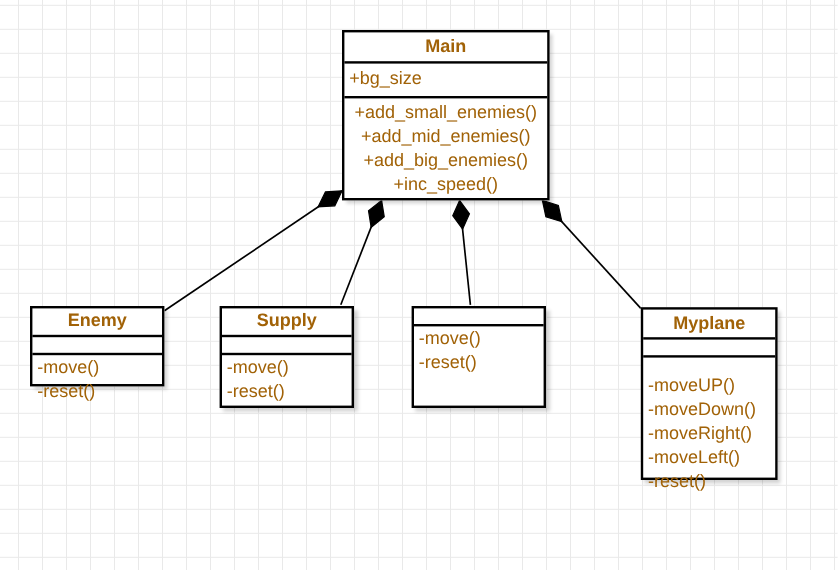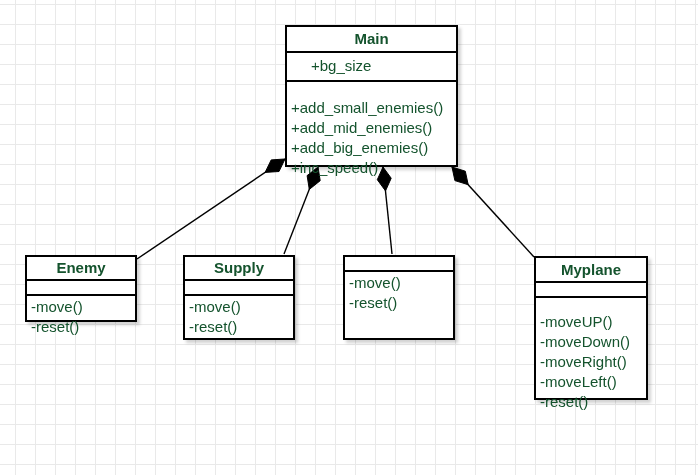--- a/index.html
+++ b/index.html
@@ -18,37 +18,37 @@
     background-position: 0 4px, 15px 0;
   }
   svg.connectors { position: absolute; left: 0; top: 0; z-index: 1; }
   svg.connectors line { stroke: #000000; stroke-width: 1.4; }
   svg.connectors polygon { fill: #000000; stroke: #000000; stroke-width: 1; }
 
   .uml-class {
     position: absolute; z-index: 2; box-sizing: border-box;
     background: #ffffff; border: 2px solid #000000;
     box-shadow: 3px 3px 3px rgba(0,0,0,0.18);
-    color: #14532d; font-size: 15px;
+    color: #a16207; font-size: 15px;
   }
   .uml-title {
     font-weight: bold; text-align: center;
     border-bottom: 2px solid #000000;
     overflow: hidden; white-space: nowrap;
   }
   .uml-attrs { border-bottom: 2px solid #000000; overflow: hidden; }
   .uml-methods { overflow: hidden; }
   .uml-line { padding: 0 4px; line-height: 20px; white-space: nowrap; }
 
   
   .c-main   { left: 285px; top: 25px;  width: 173px; height: 142px; }
   .c-main .uml-title { height: 24px; line-height: 24px; }
-  .c-main .uml-attrs { height: 27px; padding-left: 20px; }
+  .c-main .uml-attrs { height: 27px; }
   .c-main .uml-attrs .uml-line { line-height: 26px; }
-  .c-main .uml-methods { padding-top: 16px; }
+  .c-main .uml-methods { padding-top: 2px; text-align: center; }
 
   
   .c-enemy  { left: 25px;  top: 255px; width: 112px; height: 67px; }
   .c-supply { left: 183px; top: 255px; width: 112px; height: 85px; }
   .c-bullet { left: 343px; top: 255px; width: 112px; height: 85px; }
   .c-enemy .uml-title, .c-supply .uml-title, .c-bullet .uml-title { height: 22px; line-height: 22px; }
   .c-enemy .uml-attrs, .c-supply .uml-attrs, .c-bullet .uml-attrs { height: 13px; }
   .c-enemy .uml-methods, .c-supply .uml-methods, .c-bullet .uml-methods { padding-top: 1px; }
 
   

